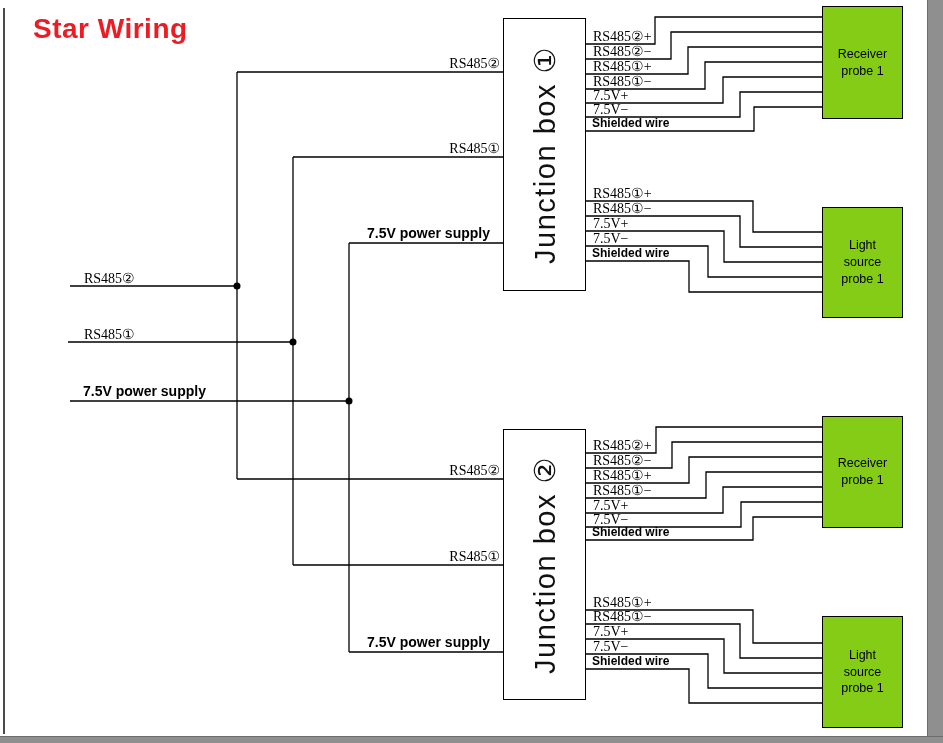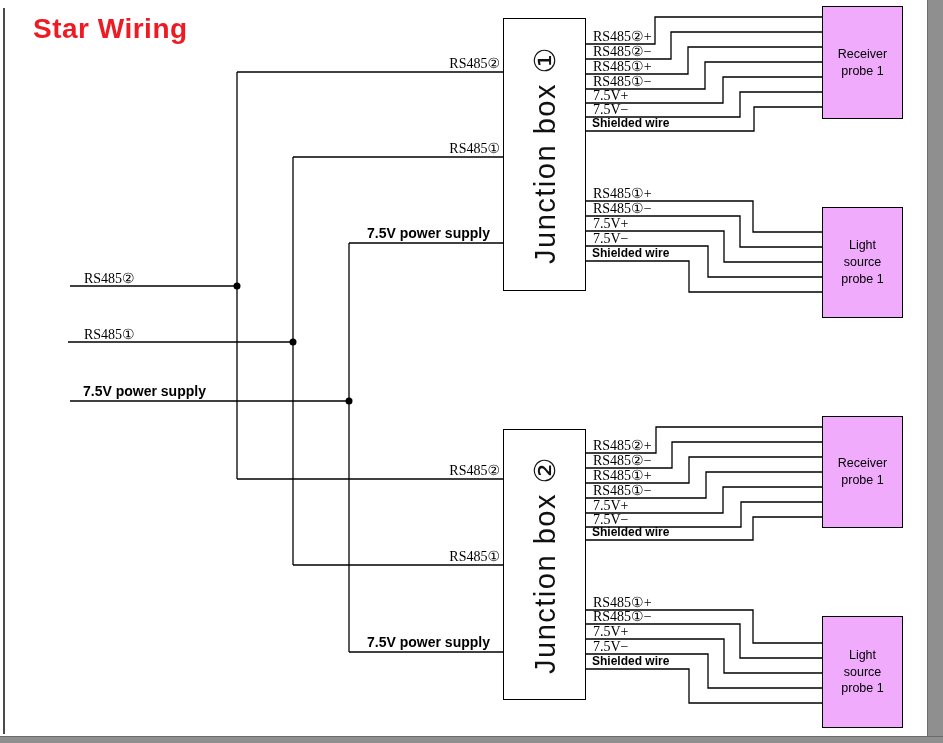--- a/index.html
+++ b/index.html
@@ -18,21 +18,21 @@
   
   .wl{position:absolute;z-index:2;white-space:nowrap;line-height:15px;font-size:14px;
       font-family:Liberation Serif, serif;color:#000;}
   .wl.b{font-family:"Liberation Sans","DejaVu Sans",sans-serif;font-weight:bold;font-size:12px;}
   .wl.big{font-size:14px;line-height:17px;}
   .feed{text-align:right;}
   
   .jbox{position:absolute;left:503px;width:83px;border:1.5px solid #000;box-sizing:border-box;background:#fff;
         z-index:3;display:flex;align-items:center;justify-content:center;}
   .jbox span{transform:rotate(-90deg);white-space:nowrap;font-size:29px;letter-spacing:1.5px;color:#111;}
-  .probe{position:absolute;left:822px;width:81px;border:1.5px solid #000;box-sizing:border-box;background:#f0abfc;
+  .probe{position:absolute;left:822px;width:81px;border:1.5px solid #000;box-sizing:border-box;background:#84cc16;
          z-index:3;display:flex;align-items:center;justify-content:center;text-align:center;
          font-size:12.5px;line-height:1.35;padding:6px;}
 </style>
 </head>
 <body>
 
 <div class="canvas">
 
   <svg id="wires" width="943" height="743">
       <polyline points="70,286 237,286"></polyline>

